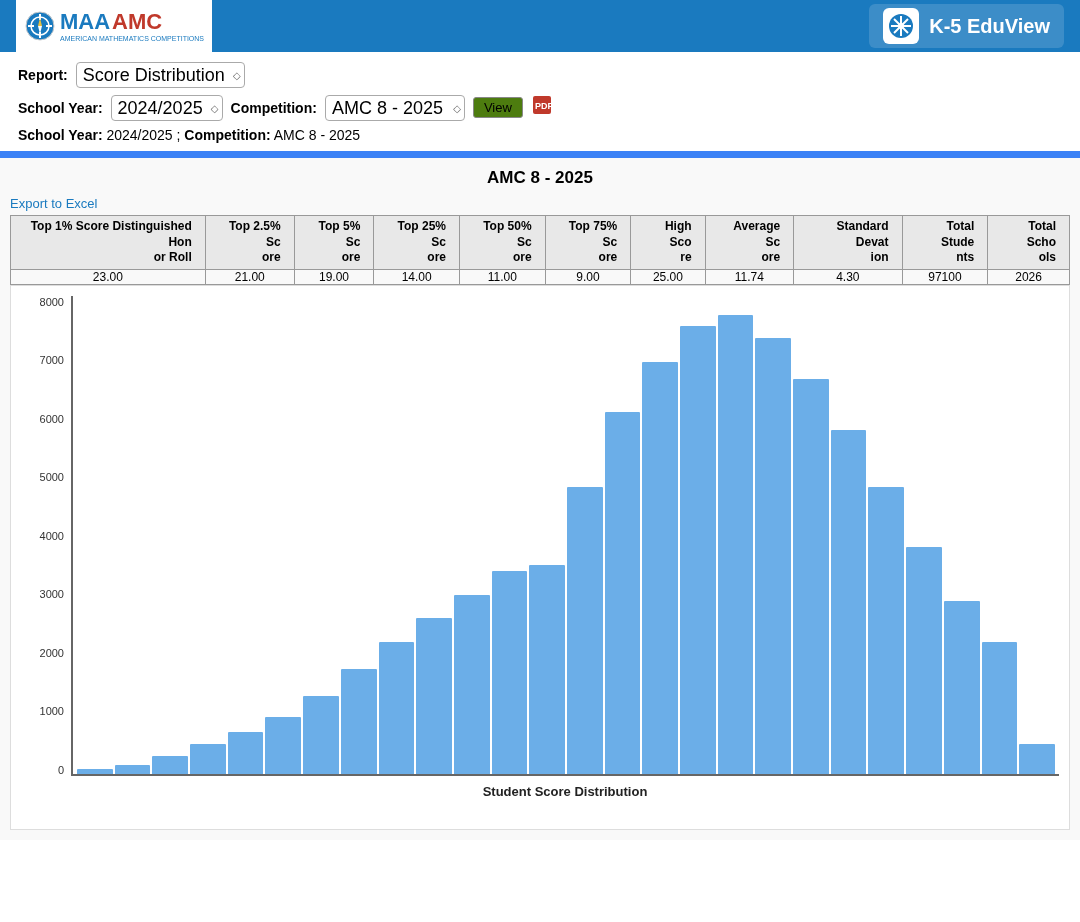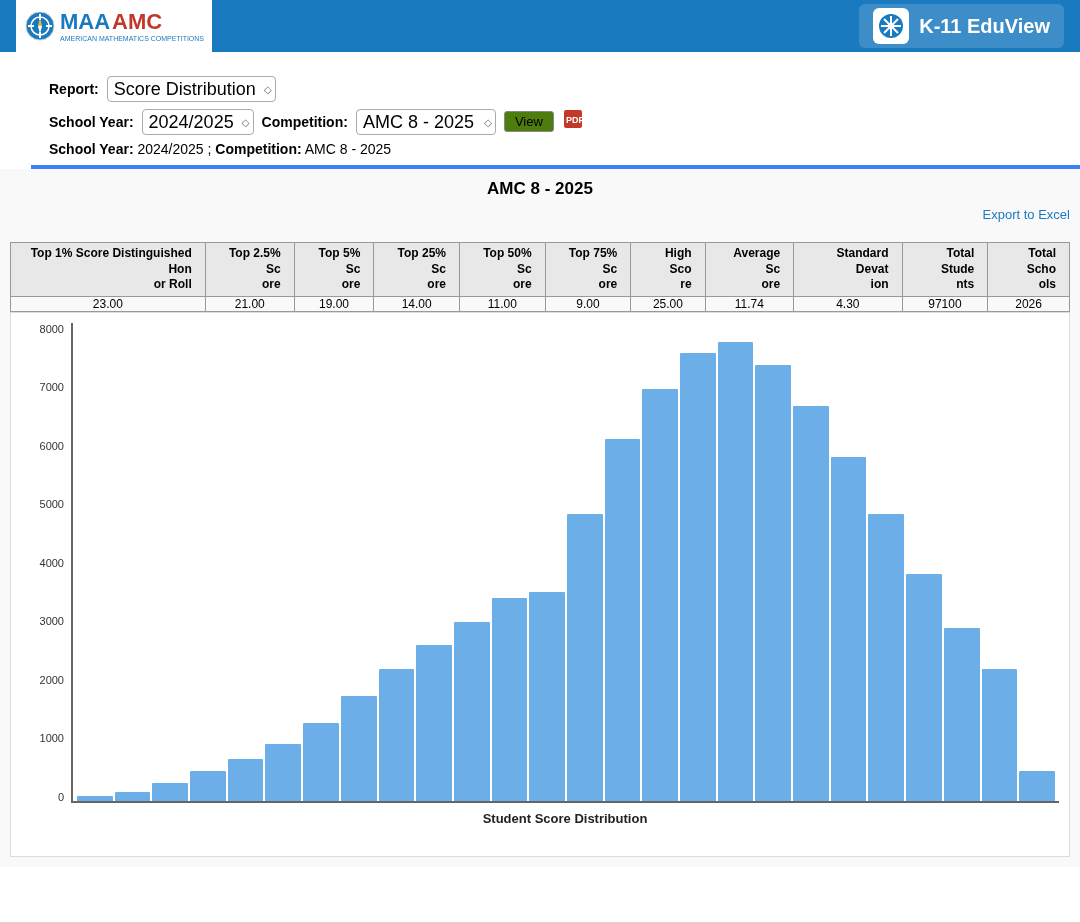--- a/index.html
+++ b/index.html
@@ -54,23 +54,22 @@
       font-size: 20px;
     }
     .eduview-label {
       color: #fff;
       font-size: 20px;
       font-weight: bold;
     }
 
     
     .controls {
-      padding: 24px 18px 8px;
-      border-bottom: 4px solid #3b82f6;
-      margin-left: 31px;
+      padding: 10px 18px 8px;
+      border-bottom: 7px solid #3b82f6;
     }
     .control-row {
       display: flex;
       align-items: center;
       gap: 8px;
       margin-bottom: 6px;
     }
     .control-label-bold { font-weight: bold; font-size: 14px; }
     .control-select {
       border: 1px solid #aaa;
@@ -125,22 +124,22 @@
     }
 
     .report-title {
       text-align: center;
       font-size: 17px;
       font-weight: bold;
       margin-bottom: 8px;
     }
 
     .export-row {
-      text-align: right;
-      margin-bottom: 20px;
+      text-align: left;
+      margin-bottom: 4px;
     }
     .export-link {
       color: #1a7abf;
       text-decoration: none;
       font-size: 13px;
       cursor: pointer;
     }
 
     
     .stats-table {
@@ -245,21 +244,21 @@
     <div class="eduview-icon">
       <svg width="26" height="26" viewBox="0 0 26 26">
         <circle cx="13" cy="13" r="12" fill="#1a7abf"></circle>
         <line x1="13" y1="3" x2="13" y2="23" stroke="#fff" stroke-width="2"></line>
         <line x1="3" y1="13" x2="23" y2="13" stroke="#fff" stroke-width="2"></line>
         <line x1="6" y1="6" x2="20" y2="20" stroke="#fff" stroke-width="2"></line>
         <line x1="20" y1="6" x2="6" y2="20" stroke="#fff" stroke-width="2"></line>
         <circle cx="13" cy="13" r="3" fill="#fff"></circle>
       </svg>
     </div>
-    <span class="eduview-label">K-11 EduView</span>
+    <span class="eduview-label">K-5 EduView</span>
   </div>
 </div>
 
 <div class="controls">
   <div class="control-row">
     <span class="control-label-bold">Report:</span>
     <div class="select-wrapper">
       <select class="control-select">
         <option>Score Distribution</option>
       </select>

